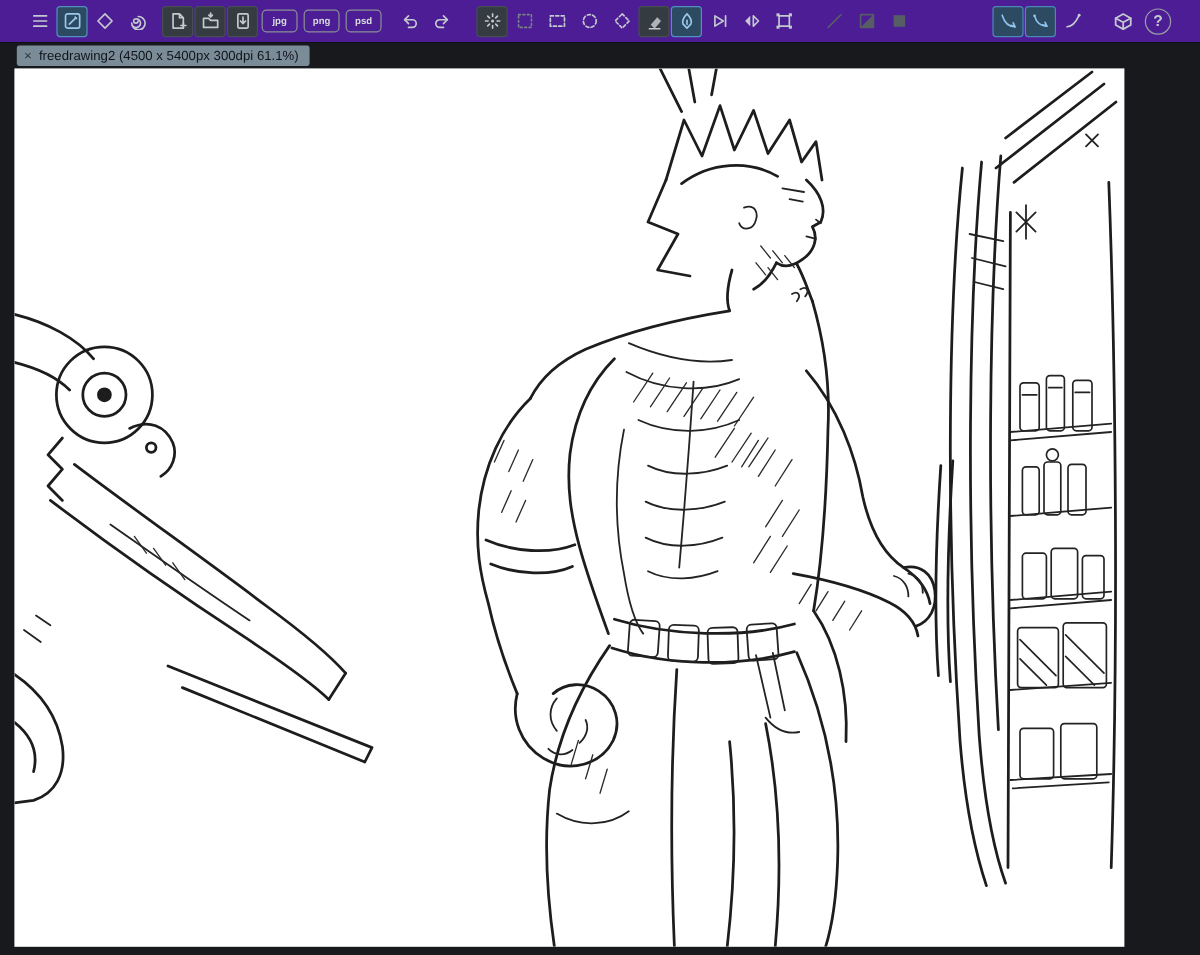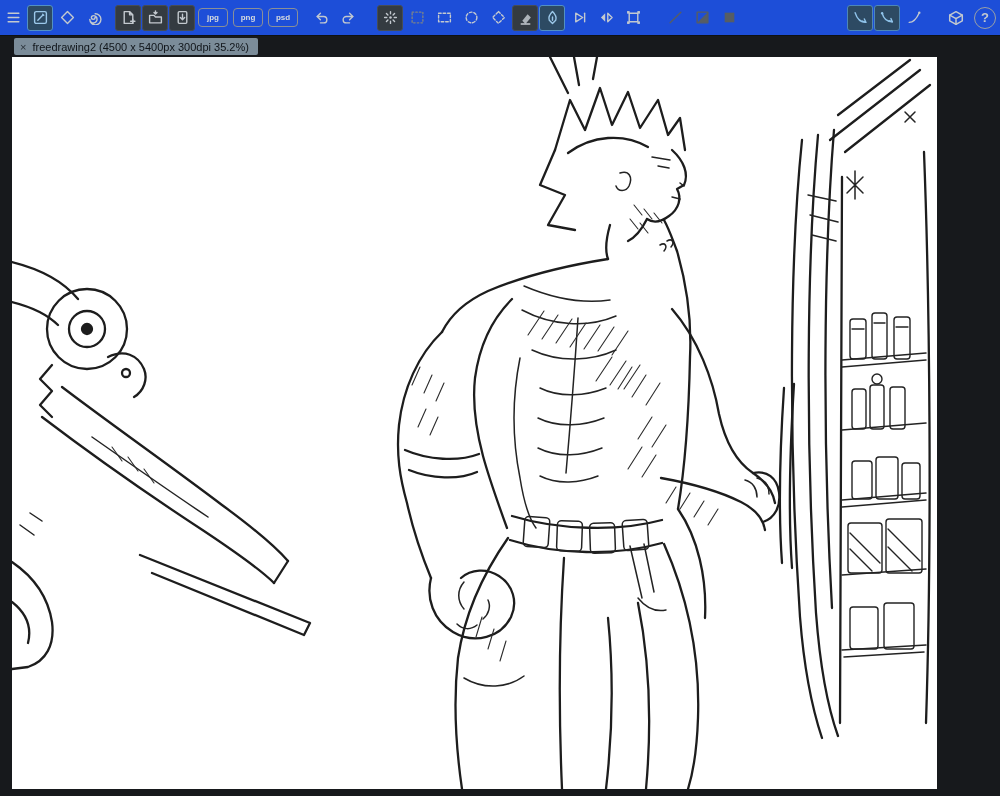--- a/index.html
+++ b/index.html
@@ -4,22 +4,22 @@
 <style>
   html,body{margin:0;padding:0;}
   body{
     width:1000px;height:796px;overflow:hidden;
     background:#17191c;
     font-family:"Liberation Sans","DejaVu Sans",sans-serif;
     -webkit-font-smoothing:antialiased;
   }
   
   .toolbar{
-    height:36px;background:#1d4ed8;border-bottom:1px solid #0e1114;
-    display:flex;align-items:center;padding:0 0;gap:1px;box-sizing:border-box;
+    height:36px;background:#4c1d95;border-bottom:1px solid #0e1114;
+    display:flex;align-items:center;padding:0 20px;gap:1px;box-sizing:border-box;
   }
   .tbtn{
     width:26px;height:26px;flex:0 0 auto;border-radius:3px;
     display:flex;align-items:center;justify-content:center;
     color:#c3c9cf;box-sizing:border-box;cursor:pointer;
   }
   .tbtn.raised{background:#343b41;border:1px solid #464d54;}
   .tbtn.active{background:#2d4a63;border:1px solid #5290c4;color:#9cc8ea;}
   .tbtn.blue{background:#2d4a63;border:1px solid #4d87b8;color:#8fc3ea;}
   .tbtn.disabled{color:#565d64;cursor:default;}
@@ -253,21 +253,21 @@
 
   <div class="tbtn help">
     <span>?</span>
   </div>
 
 </div>
 
 <div class="tabbar">
   <div class="tab">
     <span class="tab-close">×</span>
-    <span>freedrawing2 (4500 x 5400px 300dpi 35.2%)</span>
+    <span>freedrawing2 (4500 x 5400px 300dpi 61.1%)</span>
   </div>
 </div>
 
 <div class="workspace">
   <div class="canvas">
     <svg class="sketch" width="925" height="732" viewBox="0 0 925 732">
 
       <g stroke="#1d1d1d" stroke-width="2.3" fill="none" stroke-linecap="round" stroke-linejoin="round">
 
         <path d="M543,93 L558,43 L573,73 L588,31 L600,68 L616,35 L628,71 L646,43 L656,78 L668,61 L673,93"></path>

